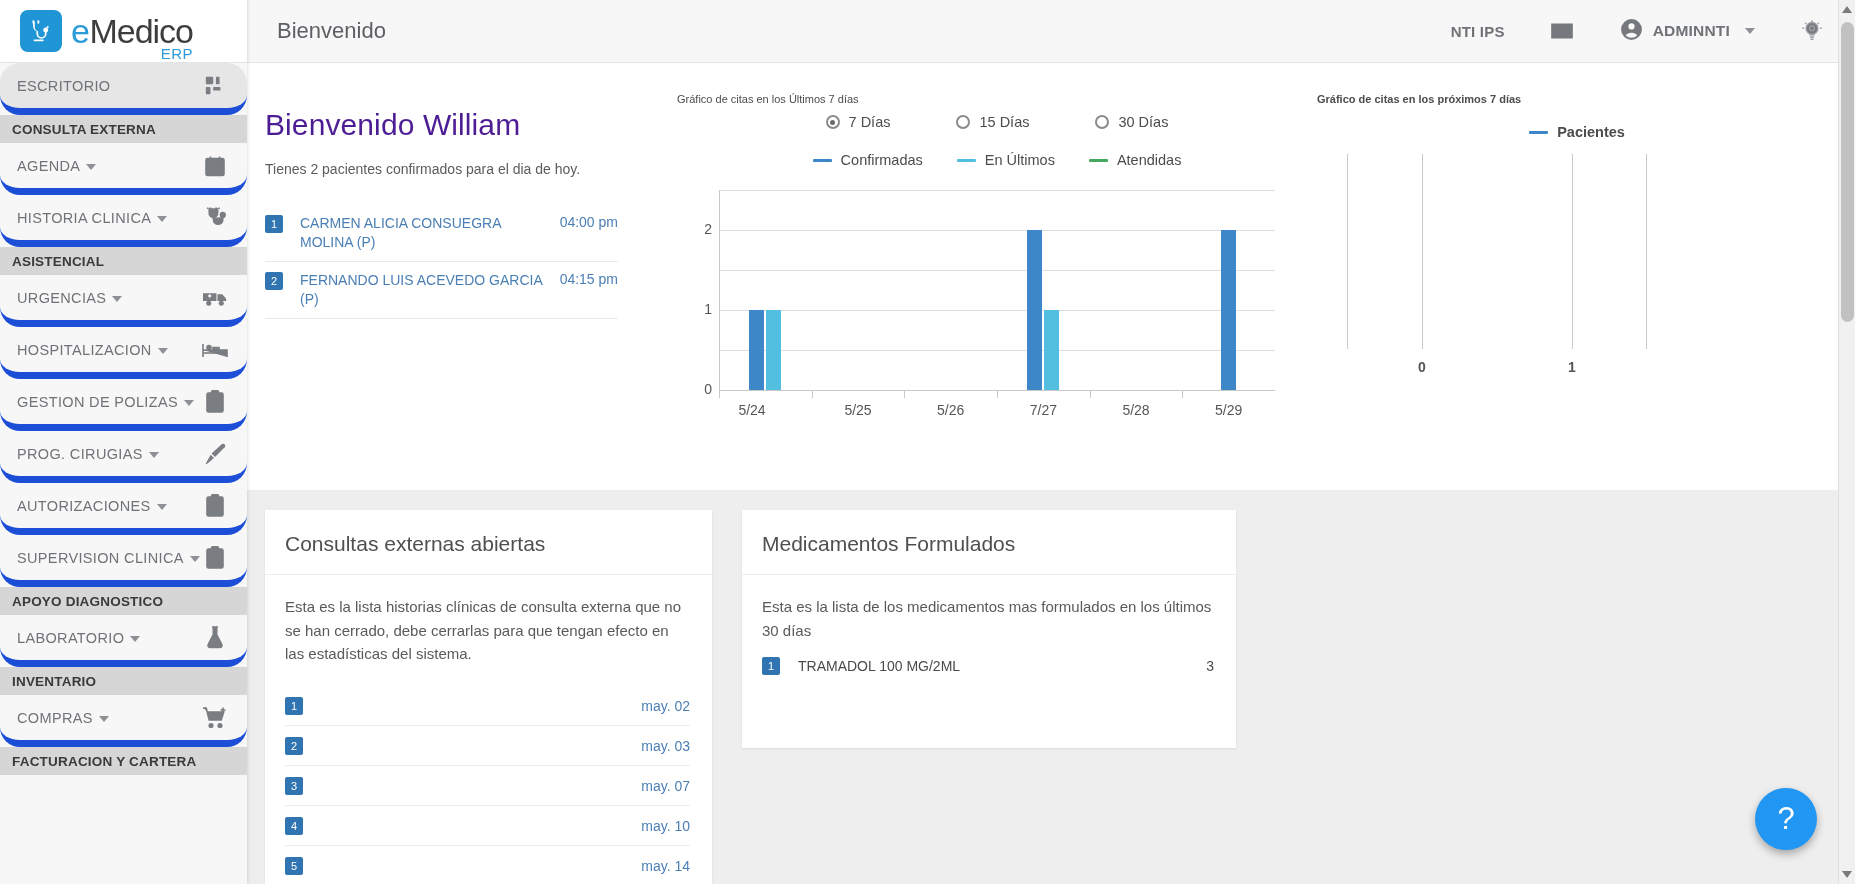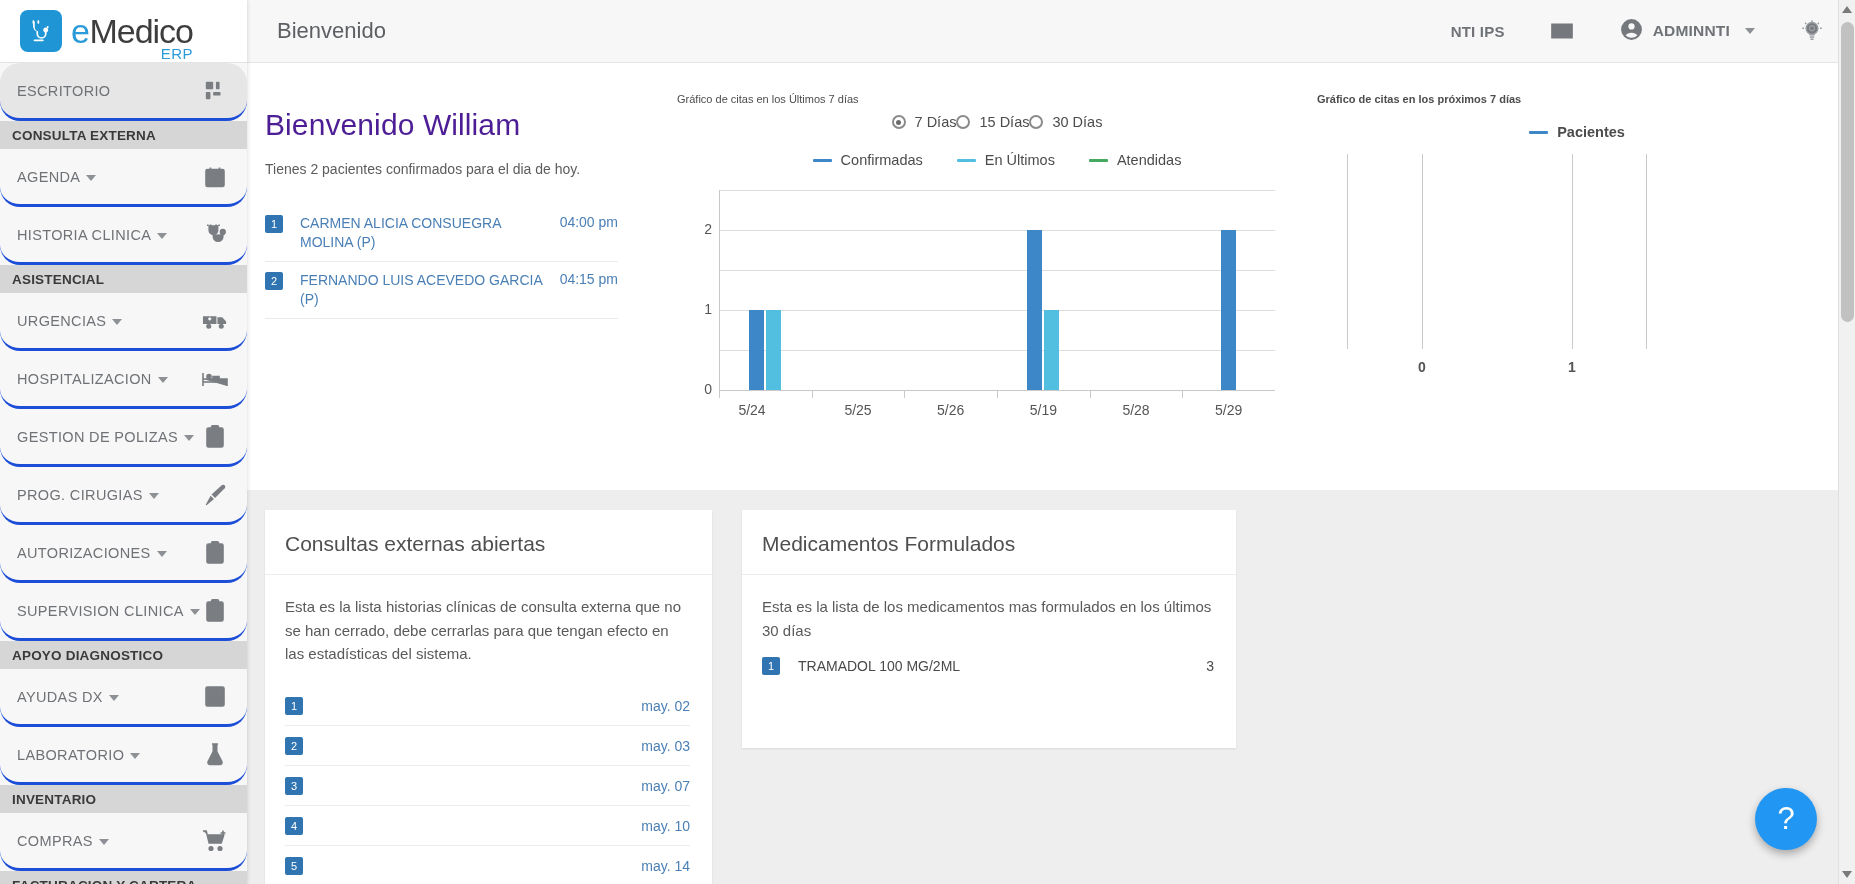--- a/index.html
+++ b/index.html
@@ -32,23 +32,23 @@
   }
   .logo-text { margin-left: 9px; line-height: 1; position: relative; }
   .logo-e { font-size: 34px; color: #2b9ad8; font-weight: 400; letter-spacing: -.5px; }
   .logo-medico { font-size: 34px; color: #3d3d3d; font-weight: 400; letter-spacing: -1px; }
   .logo-erp {
     position: absolute; right: 0; bottom: -13px;
     font-size: 15px; color: #2b9ad8; letter-spacing: .5px; font-weight: 400;
   }
 
   .nav-item {
-    height: 58px; display: flex; align-items: center;
+    height: 52px; display: flex; align-items: center;
     padding: 0 17px 0 17px;
-    border-bottom: 3px solid #1d4ed8;
+    border-bottom: 7px solid #1d4ed8;
     background: #f7f7f7;
     cursor: pointer;
     border-radius: 20px;
   }
   .nav-item.active { background: #e6e6e6; }
   .nav-label {
     font-size: 14.5px; color: #6f7276; letter-spacing: .35px;
     flex: 1; white-space: nowrap;
   }
   .caret {
@@ -101,21 +101,21 @@
     flex: 1; font-size: 14px; color: #4a7fb5; padding-left: 17px;
     line-height: 1.35; cursor: pointer;
   }
   .appt-time { font-size: 14px; color: #4a7fb5; white-space: nowrap; margin-left: 8px; }
 
   
   .chart-col { position: relative; }
   .chart-title {
     font-size: 11px; color: #4c4c4c; text-align: left; padding-top: 30px;
   }
-  .radios { display: flex; justify-content: center; margin-top: 9px; }
+  .radios { display: flex; justify-content: center; gap: 66px; margin-top: 9px; }
   .radio { display: flex; align-items: center; gap: 9px; cursor: pointer; }
   .radio-dot {
     width: 14px; height: 14px; border-radius: 50%;
     border: 2px solid #8a8a8a; position: relative;
   }
   .radio.sel .radio-dot::after {
     content:''; position:absolute; left: 2.5px; top: 2.5px;
     width: 5px; height: 5px; border-radius: 50%; background: #6b6b6b;
   }
   .radio-label { font-size: 14.5px; color: #4c4c4c; }
@@ -284,30 +284,20 @@
           <span class="nav-label">SUPERVISION CLINICA<span class="caret"></span></span>
           <span class="nav-icon">
             <svg width="24" height="25" viewBox="0 0 24 25" fill="none" stroke="#7a7d81" stroke-width="1.6">
               <rect x="4" y="4" width="16" height="19" rx="1.5"></rect>
               <rect x="8.5" y="1.8" width="7" height="4" rx="1.2"></rect>
               <path d="M8 14l2.6 2.7L16 11"></path>
             </svg>
           </span>
         </div>
         <div class="section-head">APOYO DIAGNOSTICO</div>
-        <div class="nav-item">
-          <span class="nav-label">AYUDAS DX<span class="caret"></span></span>
-          <span class="nav-icon">
-            <svg width="24" height="25" viewBox="0 0 24 25" fill="none" stroke="#7a7d81" stroke-width="1.6">
-              <rect x="3" y="3" width="18" height="19" rx="1.4"></rect>
-              <rect x="6.2" y="6.2" width="8" height="6" rx="1"></rect>
-              <path d="M6.2 15.5h11M6.2 18.5h7"></path>
-            </svg>
-          </span>
-        </div>
         <div class="nav-item">
           <span class="nav-label">LABORATORIO<span class="caret"></span></span>
           <span class="nav-icon">
             <svg width="22" height="25" viewBox="0 0 22 25" fill="none" stroke="#7a7d81" stroke-width="1.6">
               <path d="M8 2h6M9.3 2v7.5L4.3 19.4c-.8 1.6.2 3.1 1.9 3.1h9.6c1.7 0 2.7-1.5 1.9-3.1L12.7 9.5V2"></path>
               <path d="M6.6 15.5h8.8" stroke-width="2.4"></path>
             </svg>
           </span>
         </div>
         <div class="section-head">INVENTARIO</div>
@@ -421,21 +411,21 @@
               <div class="ytick" style="left: 0px; top: 31px; width: 17px;">2</div>
               <div class="tickmark" style="left: 24px; top: 200px; height: 8px;"></div>
               <div class="xtick" style="left: 22px; top: 212px; width: 70px;">5/24</div>
               <div class="bar" style="left: 54.3333px; width: 15px; height: 80px; background: rgb(61, 135, 200);"></div>
               <div class="bar" style="left: 71.3333px; width: 15px; height: 80px; background: rgb(82, 190, 224);"></div>
               <div class="tickmark" style="left: 116.667px; top: 200px; height: 8px;"></div>
               <div class="xtick" style="left: 128px; top: 212px; width: 70px;">5/25</div>
               <div class="tickmark" style="left: 209.333px; top: 200px; height: 8px;"></div>
               <div class="xtick" style="left: 220.667px; top: 212px; width: 70px;">5/26</div>
               <div class="tickmark" style="left: 302px; top: 200px; height: 8px;"></div>
-              <div class="xtick" style="left: 313.333px; top: 212px; width: 70px;">5/19</div>
+              <div class="xtick" style="left: 313.333px; top: 212px; width: 70px;">7/27</div>
               <div class="bar" style="left: 332.333px; width: 15px; height: 160px; background: rgb(61, 135, 200);"></div>
               <div class="bar" style="left: 349.333px; width: 15px; height: 80px; background: rgb(82, 190, 224);"></div>
               <div class="tickmark" style="left: 394.667px; top: 200px; height: 8px;"></div>
               <div class="xtick" style="left: 406px; top: 212px; width: 70px;">5/28</div>
               <div class="tickmark" style="left: 487.333px; top: 200px; height: 8px;"></div>
               <div class="xtick" style="left: 498.667px; top: 212px; width: 70px;">5/29</div>
               <div class="bar" style="left: 526.167px; width: 15px; height: 160px; background: rgb(61, 135, 200);"></div>
             </div>
         </div>
 

